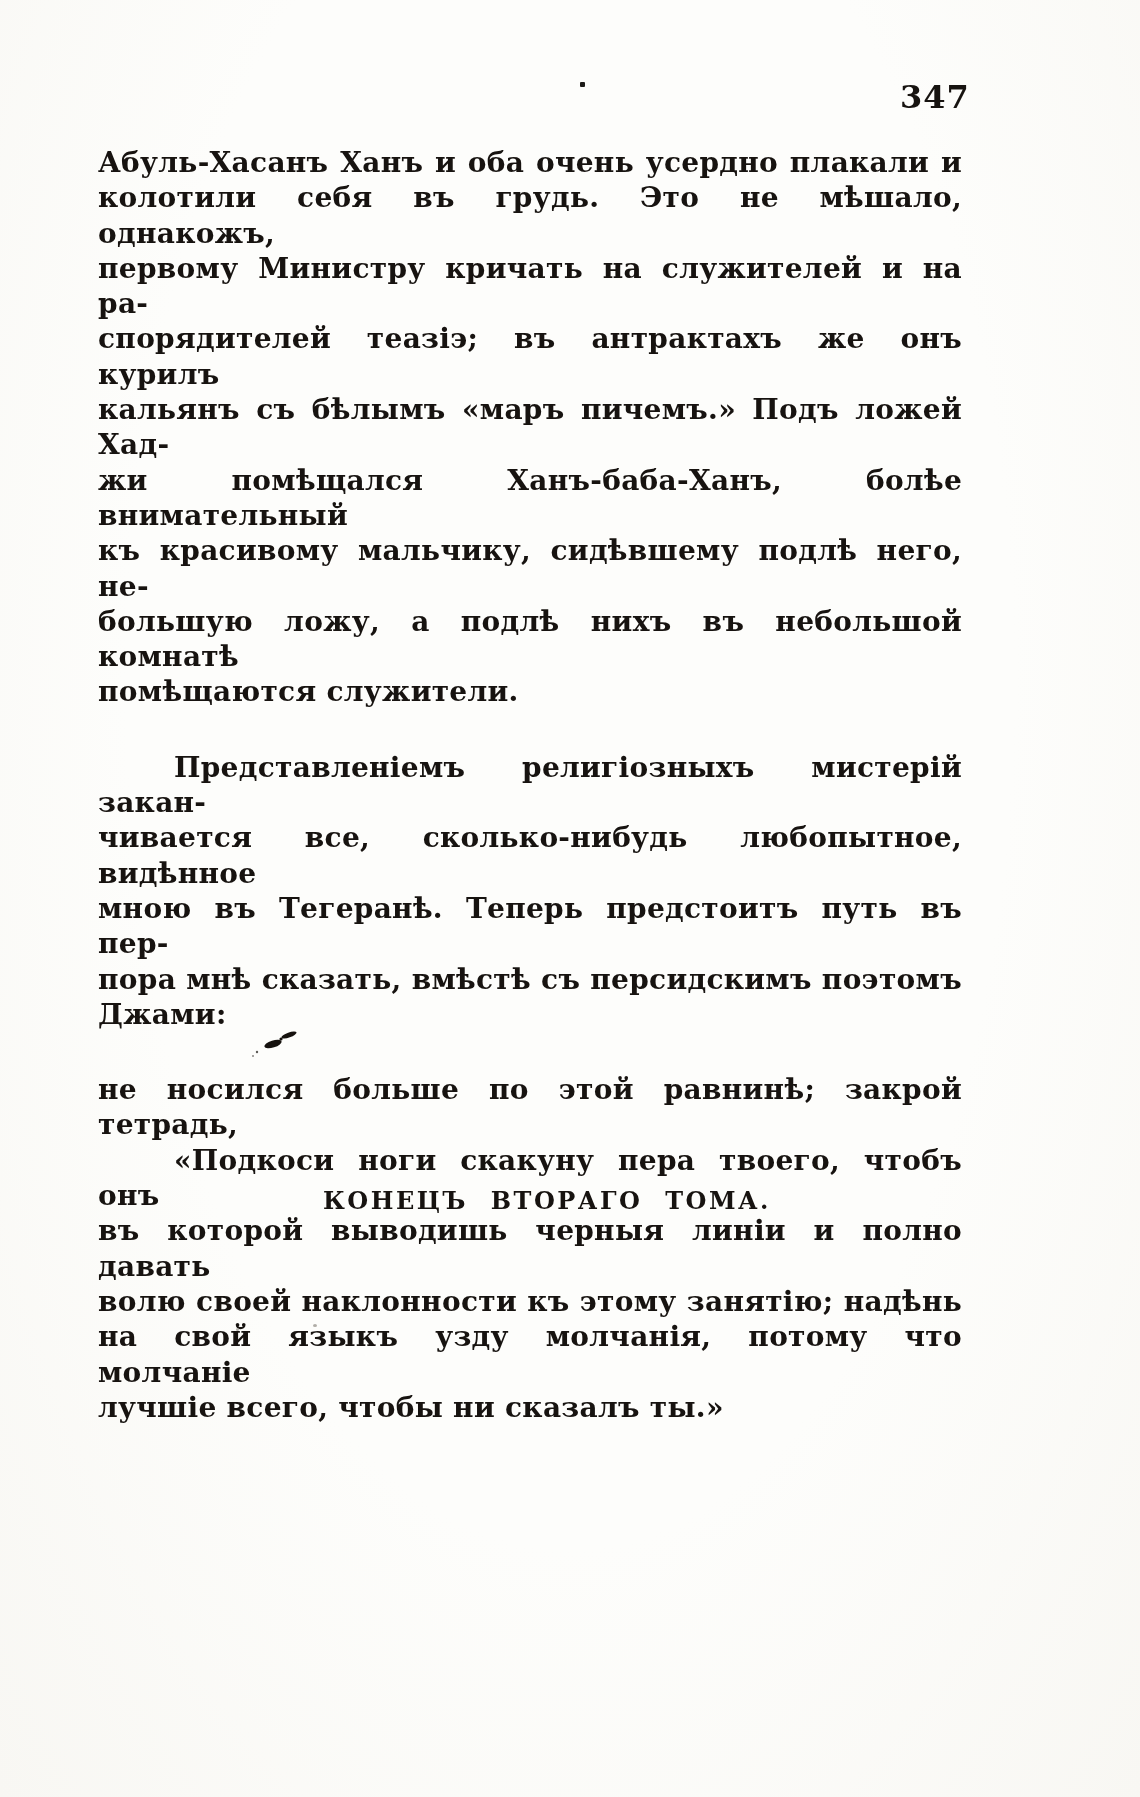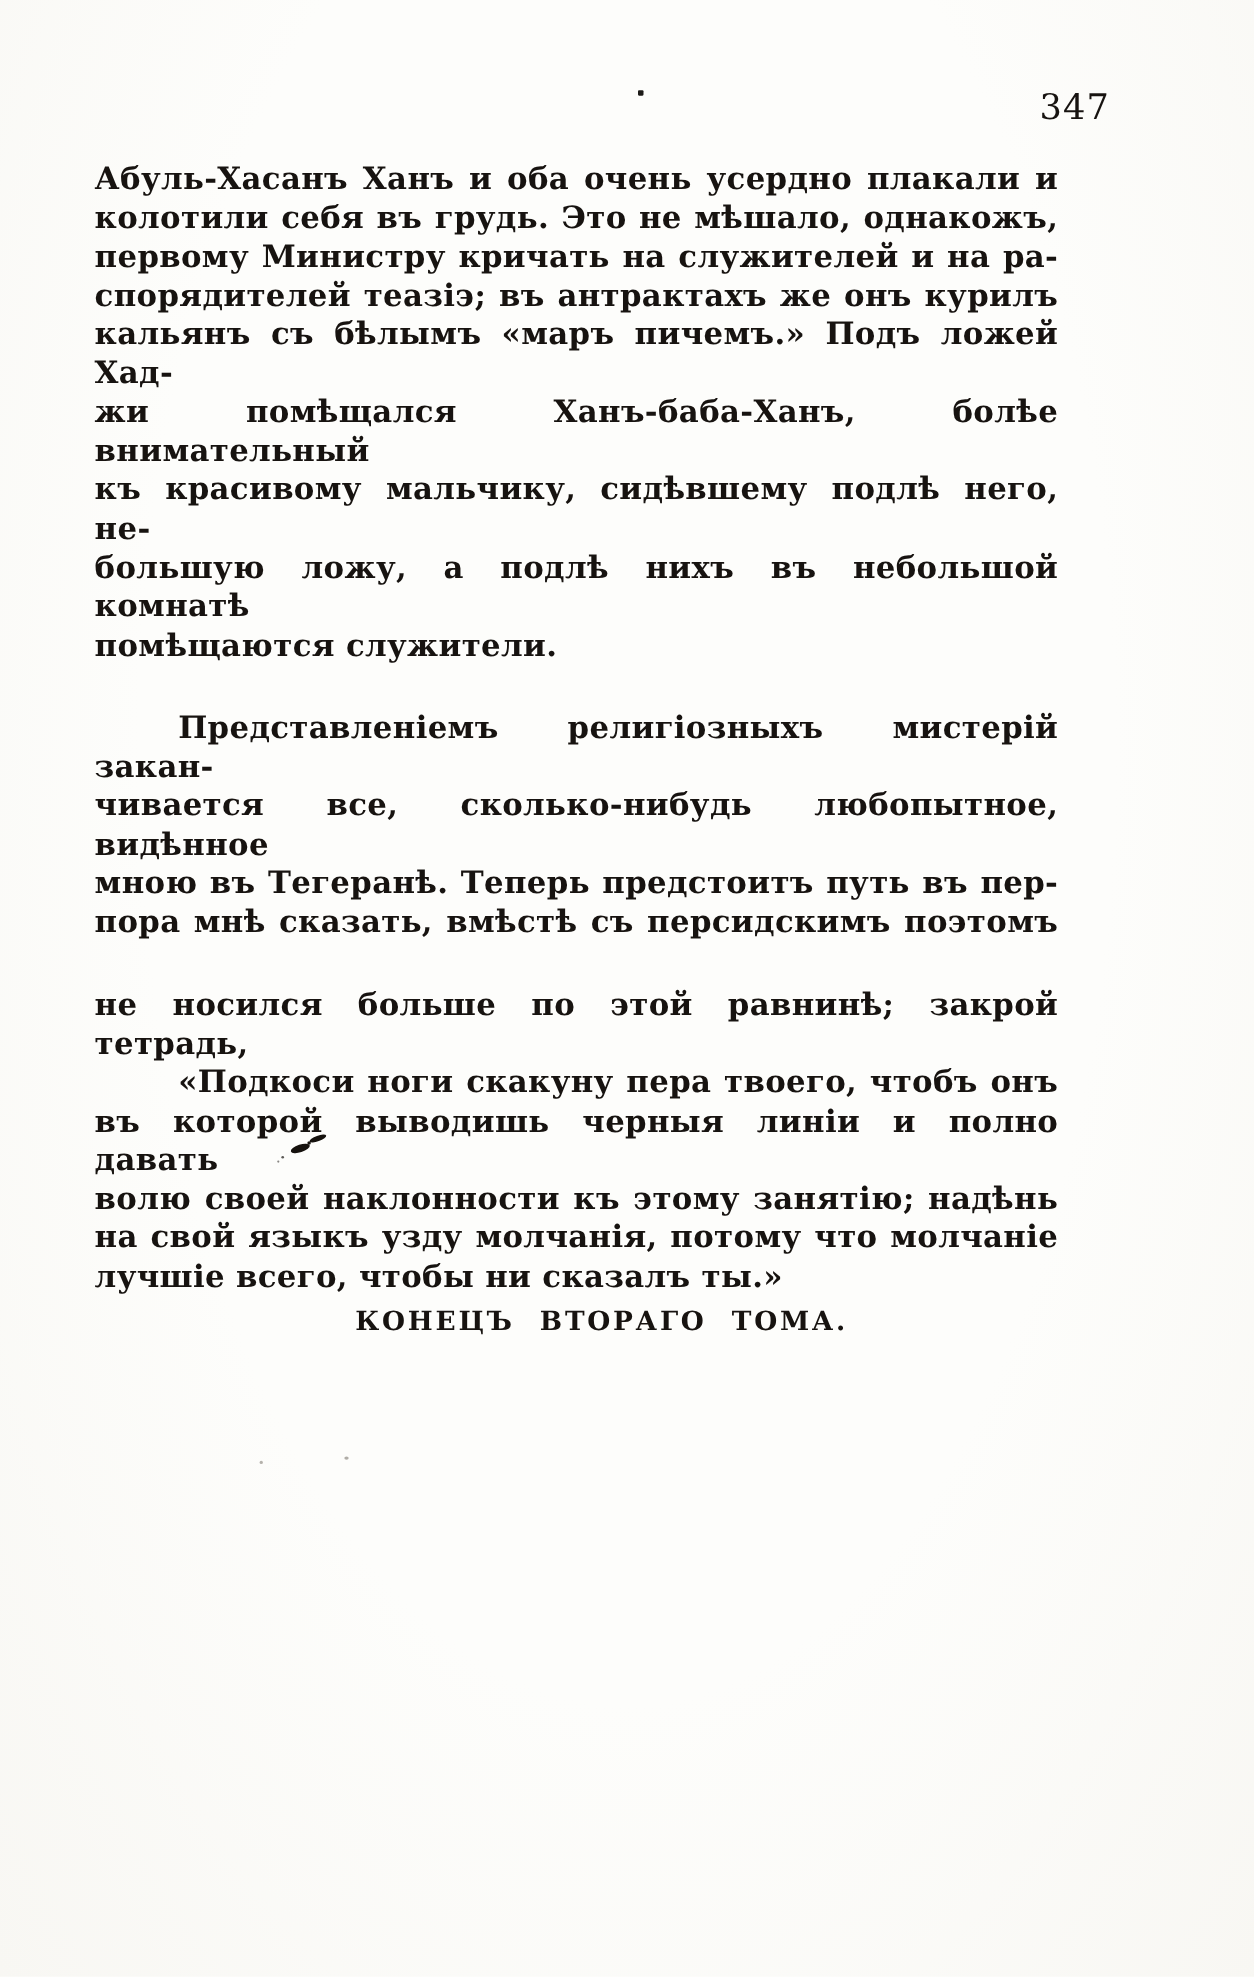--- a/index.html
+++ b/index.html
@@ -10,31 +10,30 @@
     overflow: hidden;
     background: radial-gradient(ellipse at 50% 38%, #fdfdfb 55%, #f8f7f3 100%);
     font-family: "DejaVu Serif", serif;
     color: #171310;
   }
   .page-number {
     position: absolute;
     top: 78px;
     left: 900px;
     font-size: 32px;
-    font-weight: 400;
+    font-weight: 700;
     letter-spacing: 1px;
-    margin-left: 45px;
   }
   .body-text {
     position: absolute;
     left: 86px;
     top: 145px;
     width: 876px;
   }
-  .para { margin: 0 0 40px 0; }
+  .para { margin: 0 0 40px 12px; }
   .line {
     font-size: 28px;
     line-height: 35.3px;
     font-weight: 700;
     letter-spacing: 0.3px;
     text-align: justify;
     text-align-last: justify;
   }
   .line.last { text-align-last: left; }
   .line.indent { text-indent: 76px; }
@@ -75,20 +74,21 @@
       <div class="line">къ красивому мальчику, сидѣвшему подлѣ него, не-</div>
       <div class="line">большую ложу, а подлѣ нихъ въ небольшой комнатѣ</div>
       <div class="line last">помѣщаются служители.</div>
     </div>
 
     <div class="para">
       <div class="line indent">Представленіемъ религіозныхъ мистерій закан-</div>
       <div class="line">чивается все, сколько-нибудь любопытное, видѣнное</div>
       <div class="line">мною въ Тегеранѣ. Теперь предстоитъ путь въ пер-</div>
       <div class="line">пора мнѣ сказать, вмѣстѣ съ персидскимъ поэтомъ</div>
+      <div class="line last">Джами:</div>
     </div>
 
     <div class="para">
       <div class="line">не носился больше по этой равнинѣ; закрой тетрадь,</div>
       <div class="line indent">«Подкоси ноги скакуну пера твоего, чтобъ онъ</div>
       <div class="line">въ которой выводишь черныя линіи и полно давать</div>
       <div class="line">волю своей наклонности къ этому занятію; надѣнь</div>
       <div class="line">на свой языкъ узду молчанія, потому что молчаніе</div>
       <div class="line last">лучшіе всего, чтобы ни сказалъ ты.»</div>
     </div>

